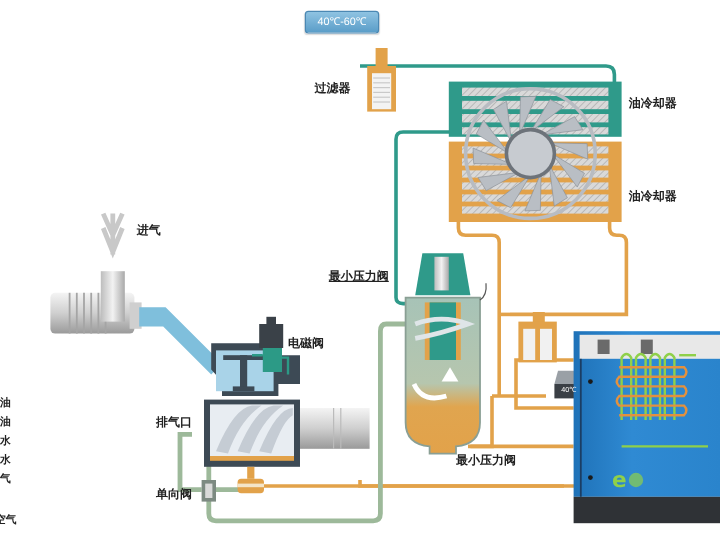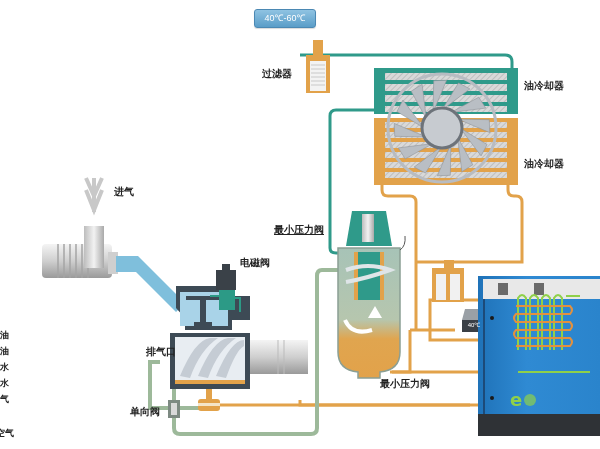--- a/index.html
+++ b/index.html
@@ -227,22 +227,22 @@
   </g>
 </svg>
 
 <div class="temp-btn" style="left:254px;width:60px;">40℃-60℃</div>
 
 <div class="lbl" style="left:262px;top:67px;">过滤器</div>
 <div class="lbl" style="left:524px;top:79px;">油冷却器</div>
 <div class="lbl" style="left:524px;top:133px;margin-top:24px;">油冷却器</div>
 <div class="lbl" style="left:114px;top:185px;">进气</div>
 <div class="lbl" style="left:274px;top:223px;text-decoration:underline;">最小压力阀</div>
-<div class="lbl" style="left:240px;top:256px;">电磁阀</div>
-<div class="lbl" style="left:146px;top:345px;font-family:Liberation Mono, monospace;">排气口</div>
+<div class="lbl" style="left:240px;top:279px;">电磁阀</div>
+<div class="lbl" style="left:130px;top:345px;font-family:Liberation Mono, monospace;">排气口</div>
 <div class="lbl" style="left:130px;top:405px;">单向阀</div>
 <div class="lbl" style="left:380px;top:377px;">最小压力阀</div>
 
 <div style="position:absolute;left:464px;top:321px;width:20px;font-size:6px;color:#fff;text-align:center;font-family:'Liberation Sans',sans-serif;">40℃</div>
 
 <div class="legend" style="top:329px;">油</div>
 <div class="legend" style="top:345px;">油</div>
 <div class="legend" style="top:361px;">水</div>
 <div class="legend" style="top:377px;">水</div>
 <div class="legend" style="top:393px;">气</div>

